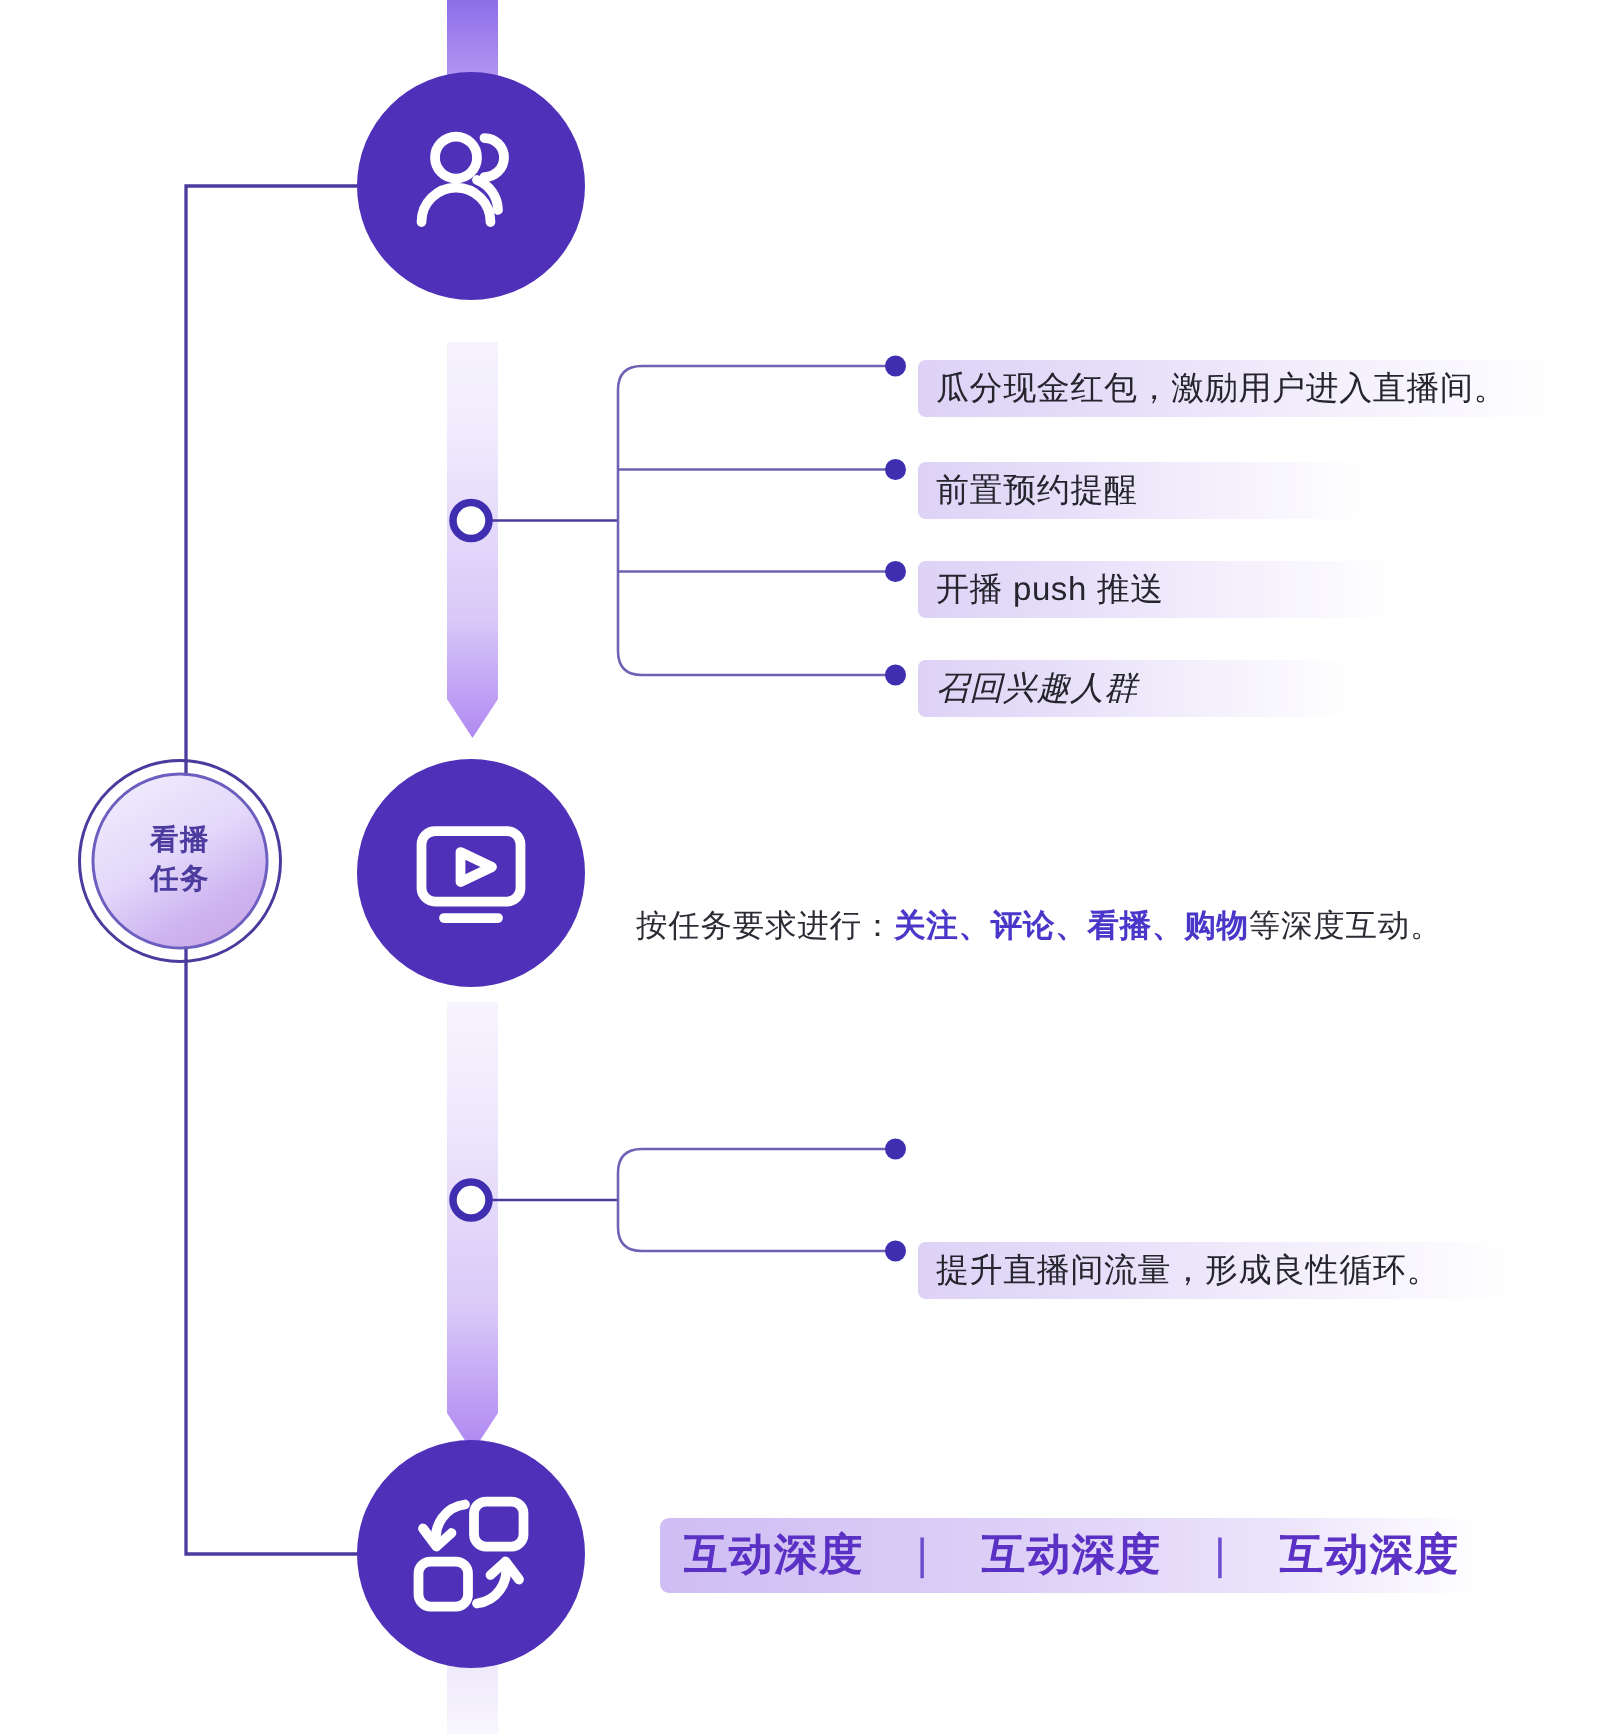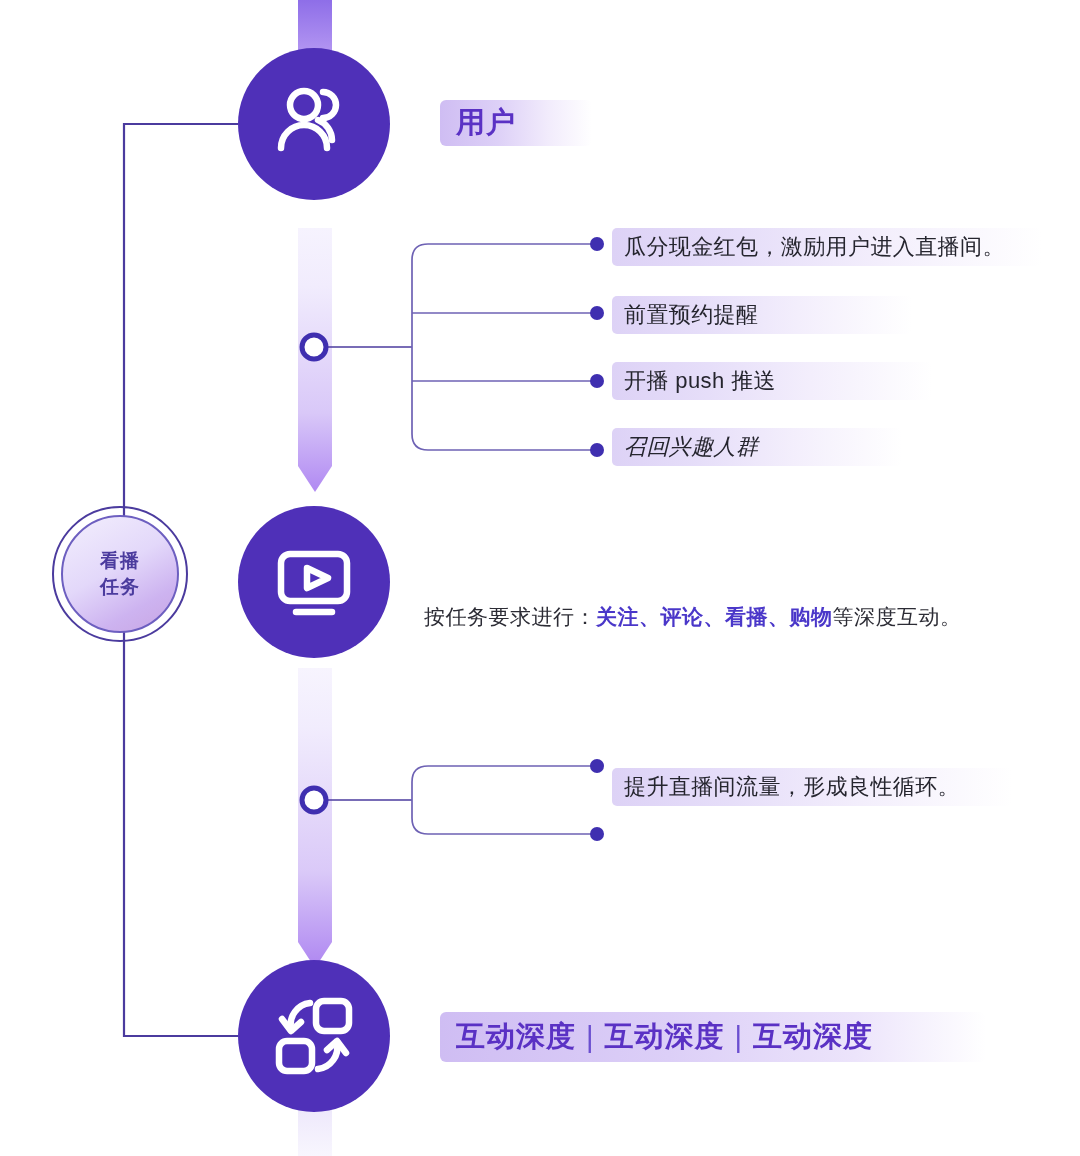--- a/index.html
+++ b/index.html
@@ -79,20 +79,21 @@
     left:440px;top:100px;width:152px;
     background:linear-gradient(to right,#cfbdf3 0%,#ddd0f7 38%,#f2ecfc 72%,rgba(255,255,255,0) 100%);
   }
   .heading.h-live{
     left:440px;top:538px;width:262px;height:48px;
     background:linear-gradient(to right,#cfbdf3 0%,#dccff7 40%,#f1eafc 75%,rgba(255,255,255,0) 100%);
   }
   .heading.h-result{
     left:440px;top:1012px;width:546px;height:50px;
     background:linear-gradient(to right,#cfbdf3 0%,#dccff7 42%,#ece4fb 76%,rgba(255,255,255,0) 100%);
+    gap:25px;
   }
   .heading.h-result .sep{
     color:#6b4fd0;font-weight:normal;padding:0 10px;
   }
 
   
   .subline{
     position:absolute;left:424px;top:603px;
     font-size:21px;color:#2c2c35;white-space:nowrap;letter-spacing:.5px;
   }
@@ -101,28 +102,29 @@
 
   
   .pill{
     position:absolute;height:38px;border-radius:5px;
     display:flex;align-items:center;padding-left:12px;
     box-sizing:border-box;
     font-size:22px;color:#25252e;white-space:nowrap;letter-spacing:.4px;
   }
   .pill.w-long{
     background:linear-gradient(to right,#ddd2f6 0%,#e6def9 30%,#f3eefc 62%,rgba(255,255,255,0) 100%);
+    margin-top:12px;
   }
 
   .p1{left:612px;top:228px;width:430px;}
   .p2{left:612px;top:296px;width:300px;}
   .p3{left:612px;top:362px;width:320px;}
   .p4{left:612px;top:428px;width:290px;font-style:italic;}
   .p5{left:612px;top:748px;width:400px;}
-  .p6{left:612px;top:768px;width:400px;text-align:center;}
+  .p6{left:612px;top:816px;width:400px;text-align:center;}
 </style>
 </head>
 <body>
 
 <div id="stage">
 
   <div class="spine seg-top">
     <div class="spine-inner"></div>
   </div>
   <div class="spine seg-1">
@@ -192,23 +194,20 @@
         <rect x="49" y="12" width="33" height="30" rx="8"></rect>
         <rect x="12" y="52" width="33" height="30" rx="8"></rect>
         <path d="M 43 14 A 22 22 0 0 0 24 40"></path>
         <path d="M 15 30 L 24 42 L 34 33" stroke-linejoin="round"></path>
         <path d="M 51 80 A 22 22 0 0 0 70 54"></path>
         <path d="M 79 64 L 70 52 L 60 61" stroke-linejoin="round"></path>
       </g>
     </svg>
   </div>
 
-  <div class="heading h-user">
-    <span>用户</span>
-  </div>
 
 
   <div class="subline">
     <span>按任务要求进行：</span><span class="kw">关注</span><span class="cm">、</span><span class="kw">评论</span><span class="cm">、</span><span class="kw">看播</span><span class="cm">、</span><span class="kw">购物</span><span>等深度互动。</span>
   </div>
 
   <div class="heading h-result">
     <span>互动深度</span>
       <span class="sep">|</span>
       <span>互动深度</span>

